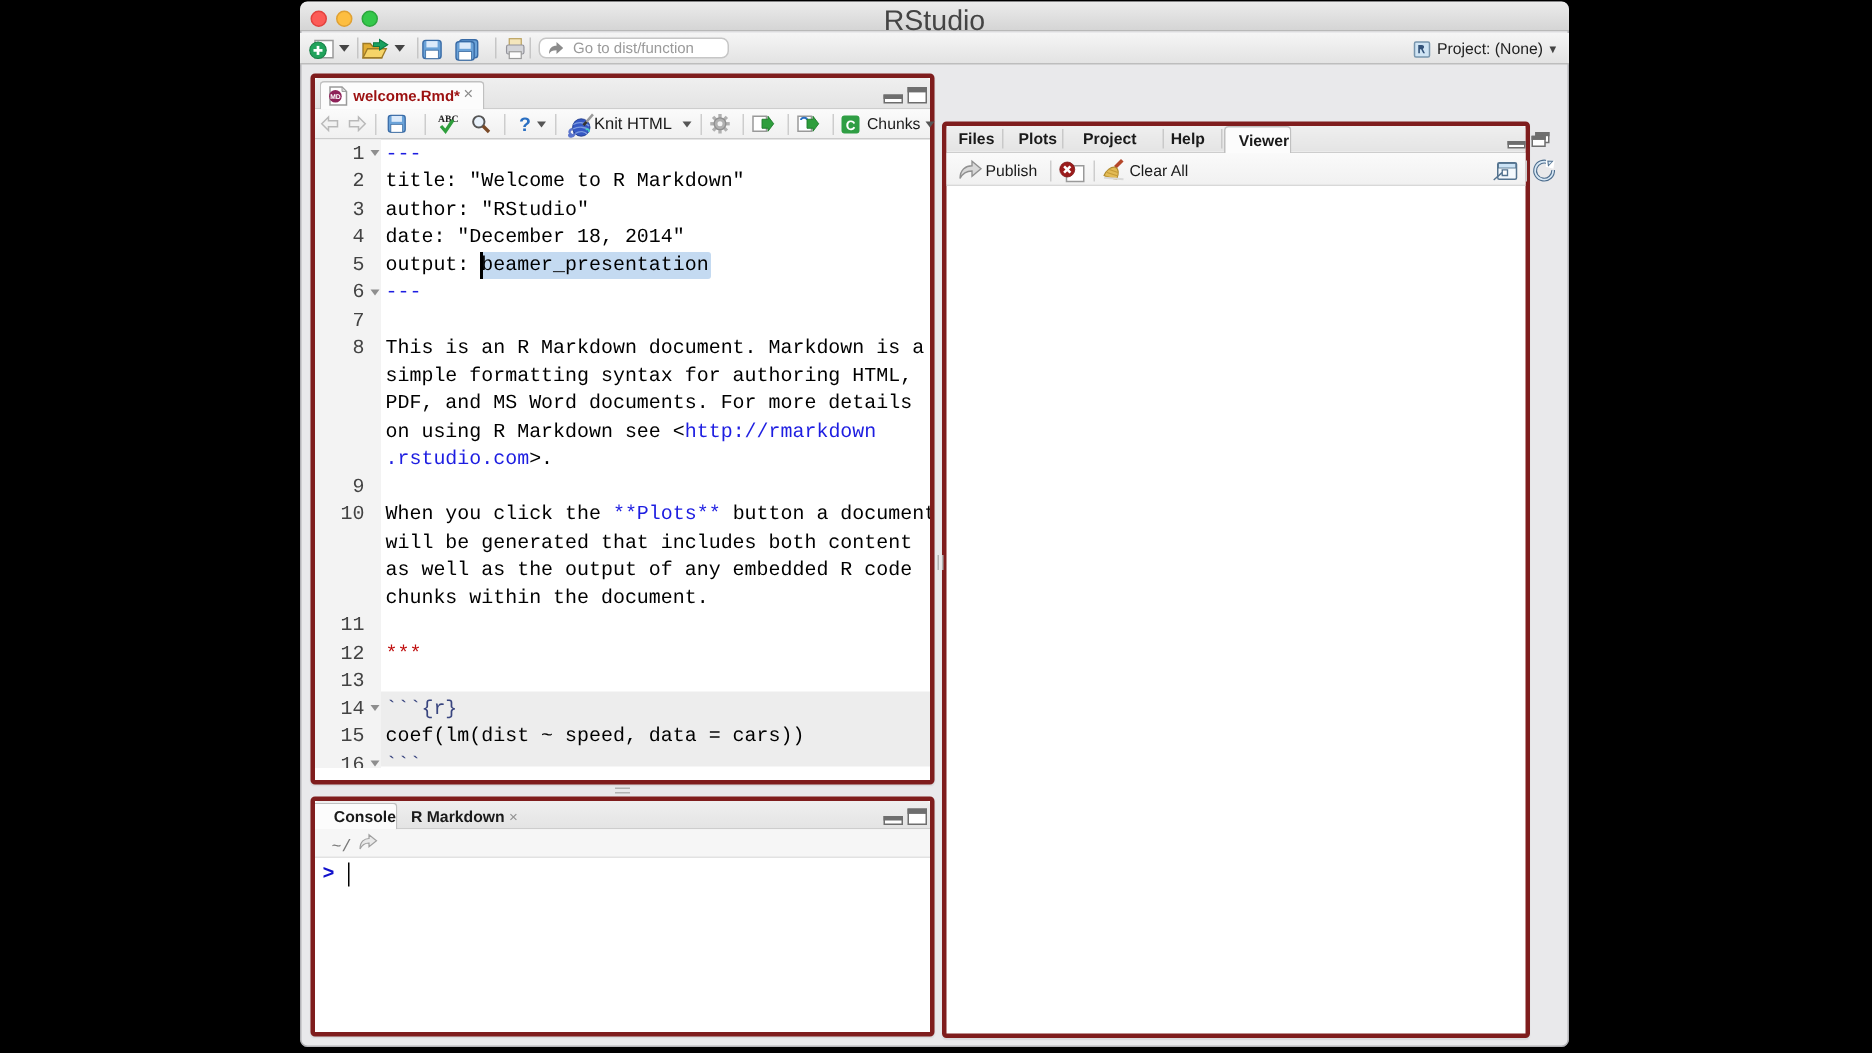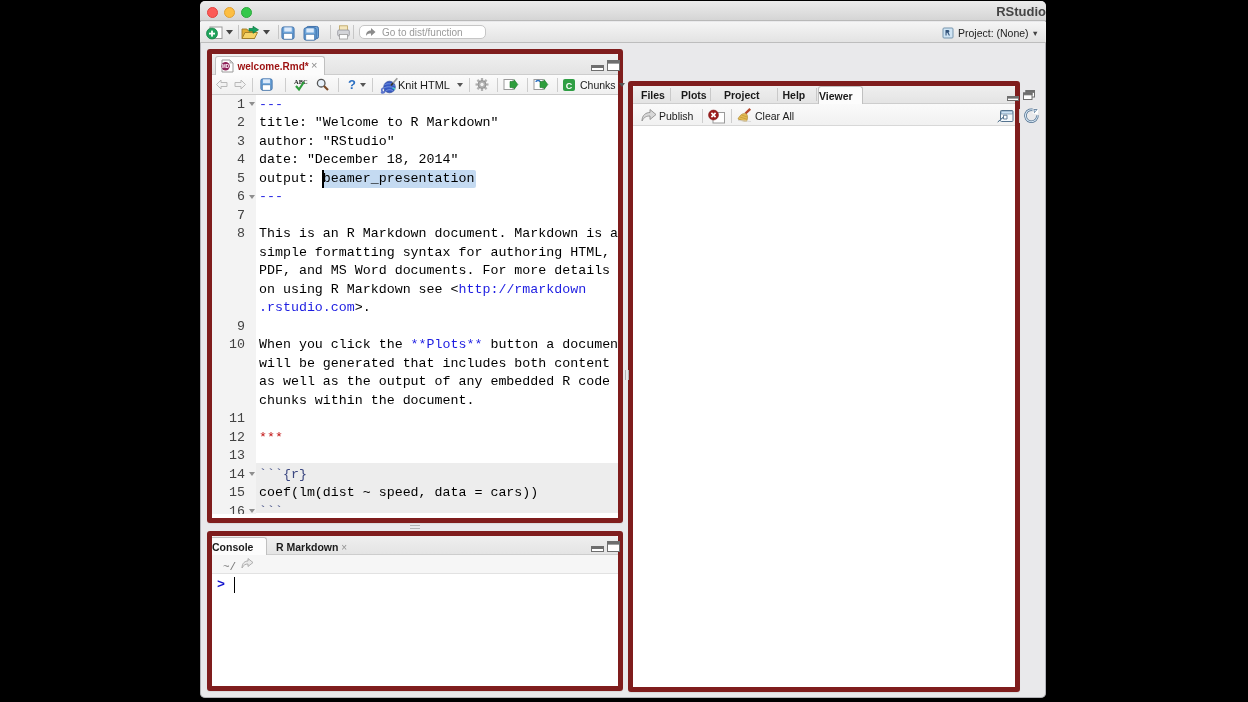--- a/index.html
+++ b/index.html
@@ -4,30 +4,30 @@
 <style>
 *{margin:0;padding:0;box-sizing:border-box}
 html,body{width:1248px;height:702px;background:#000;overflow:hidden;position:relative;font-family:"Liberation Sans",sans-serif}
 #win{position:absolute;left:200px;top:1px;width:846px;height:697px;background:#e9e9eb;border-radius:5px;overflow:hidden;box-shadow:inset 0 0 0 1px rgba(135,135,140,.55)}
 
 #titlebar{position:absolute;left:0;top:0;width:846px;height:20px;background:linear-gradient(#ececec,#d5d5d5);border-bottom:1px solid #b8b8b8;border-radius:5px 5px 0 0}
 .tl{position:absolute;top:5.5px;width:11px;height:11px;border-radius:50%}
 #tl-r{left:7px;background:#fc5b57;border:0.5px solid #e2423e}
 #tl-y{left:24px;background:#fdbe41;border:0.5px solid #e0a133}
 #tl-g{left:41px;background:#34c84a;border:0.5px solid #2ca73d}
-#wtitle{position:absolute;left:0;width:100%;top:3px;text-align:right;font-size:13px;font-weight:bold;color:#444}
+#wtitle{position:absolute;left:0;width:100%;top:3px;text-align:center;font-size:19px;font-weight:normal;color:#444}
 
 #maintb{position:absolute;left:0;top:21px;width:846px;height:20.5px;background:linear-gradient(#f5f5f5,#e3e3e3);border-bottom:1px solid #bdbdbd}
 .sep1{position:absolute;top:3px;width:1px;height:14px;background:#c6c6c6}
 #gobox{position:absolute;left:159px;top:2.5px;width:126.5px;height:14px;background:#fff;border:1px solid #c6c6c6;border-radius:5px;font-size:10px;color:#9a9a9a;line-height:13px;padding-left:22px}
 #proj{position:absolute;left:758px;top:5px;font-size:10.5px;color:#222}
 
-.pane{position:absolute;background:#fff;border:5px solid #7f1d1d;border-radius:3px;box-shadow:0 1px 1px rgba(0,0,0,.07)}
+.pane{position:absolute;background:#fff;border:3px solid #7f1d1d;border-radius:3px;box-shadow:0 1px 1px rgba(0,0,0,.07)}
 .tabbar{position:absolute;left:0;top:0;width:100%;background:linear-gradient(#efefef,#e4e4e4);border-bottom:1px solid #cdcdcd;border-radius:2.5px 2.5px 0 0}
-.tab-active{position:absolute;background:#fcfcfc;border:1px solid #c0c0c0;border-bottom:none;border-radius:3px 3px 0 0;font-weight:bold;font-size:10.5px;color:#1a1a1a;text-align:left}
+.tab-active{position:absolute;background:#fcfcfc;border:1px solid #c0c0c0;border-bottom:none;border-radius:3px 3px 0 0;font-weight:bold;font-size:10.5px;color:#1a1a1a;text-align:right}
 .tablabel{position:absolute;font-weight:bold;font-size:10.5px;color:#1a1a1a}
 .tabsep{position:absolute;width:1px;background:#c9c9c9}
 
 #srcpane{left:7px;top:48px;width:416px;height:474px}
 #srctabbar{height:21px}
 #srctab{left:3px;top:2px;width:110px;height:19px}
 #editor-toolbar{position:absolute;left:0;top:21px;width:100%;height:19.5px;background:linear-gradient(#fbfbfb,#f0f0f0);border-bottom:1px solid #cbcbcb}
 #gutter{position:absolute;left:0;top:40.5px;width:44px;height:419px;background:#f3f3f3}
 #edclip{position:absolute;left:0;top:40.5px;right:0;height:419px;overflow:hidden}
 pre,.mono{font-family:"Liberation Mono",monospace;font-size:13.3px;line-height:18.5px}

